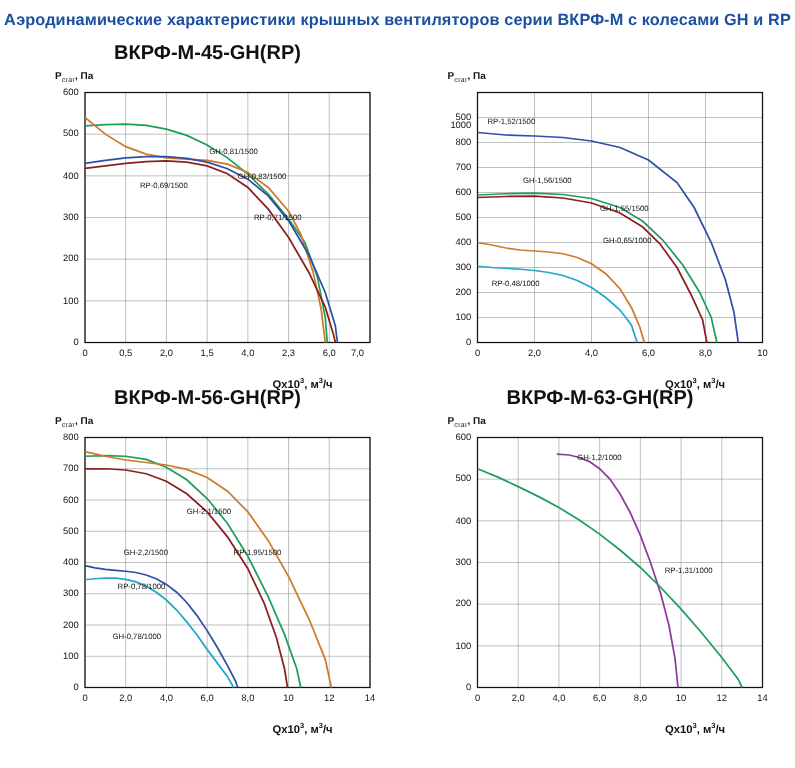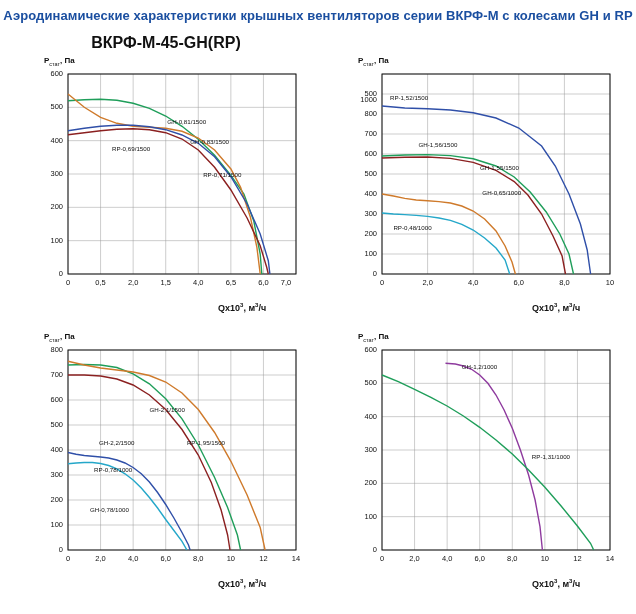--- a/index.html
+++ b/index.html
@@ -74,21 +74,21 @@
         <polyline points="52.0,66.7 68.3,65.7 84.6,65.3 100.9,66.3 117.1,69.3 133.4,74.3 149.7,82.0 166.0,92.3 182.3,105.3 198.6,121.3 214.9,141.3 227.9,160.0 237.7,186.7 244.2,220.0 245.8,240.0" class="curve" stroke="#1f9e5a"></polyline>
         <polyline points="52.0,60.0 68.3,73.3 84.6,83.3 100.9,89.3 117.1,92.3 133.4,93.3 149.7,94.3 166.0,97.3 182.3,104.0 198.6,116.0 214.9,135.0 224.6,153.3 234.4,183.3 240.9,213.3 244.2,240.0" class="curve" stroke="#cf7a2b"></polyline>
         <polyline points="52.0,96.7 68.3,94.3 84.6,92.3 100.9,91.3 117.1,91.3 133.4,92.7 149.7,95.7 166.0,101.0 182.3,109.3 198.6,122.7 214.9,142.7 231.1,170.0 244.2,200.0 252.3,226.7 253.9,240.0" class="curve" stroke="#2f4fa8"></polyline>
         <polyline points="52.0,100.7 68.3,98.7 84.6,96.7 100.9,95.3 117.1,94.7 133.4,95.7 149.7,98.7 166.0,105.0 182.3,116.0 198.6,133.3 214.9,156.0 231.1,184.0 244.2,211.7 250.7,233.3 252.3,240.0" class="curve" stroke="#8b2020"></polyline>
       </svg>
       <div class="tick-x" style="left: 39px; top: 244px;">0</div>
       <div class="tick-x" style="left: 71.5714px; top: 244px;">0,5</div>
       <div class="tick-x" style="left: 104.143px; top: 244px;">2,0</div>
       <div class="tick-x" style="left: 136.714px; top: 244px;">1,5</div>
       <div class="tick-x" style="left: 169.286px; top: 244px;">4,0</div>
-      <div class="tick-x" style="left: 201.857px; top: 244px;">6,5</div>
+      <div class="tick-x" style="left: 201.857px; top: 244px;">2,3</div>
       <div class="tick-x" style="left: 234.429px; top: 244px;">6,0</div>
       <div class="tick-x" style="left: 257px; top: 244px;">7,0</div>
       <div class="tick-y" style="left: 25px; top: 235px;">0</div>
       <div class="tick-y" style="left: 25px; top: 201.667px;">100</div>
       <div class="tick-y" style="left: 25px; top: 168.333px;">200</div>
       <div class="tick-y" style="left: 25px; top: 135px;">300</div>
       <div class="tick-y" style="left: 25px; top: 101.667px;">400</div>
       <div class="tick-y" style="left: 25px; top: 68.3333px;">500</div>
       <div class="tick-y" style="left: 25px; top: 35px;">600</div>
       <div class="curve-label" style="left: 151.343px; top: 84.3333px;">GH-0,81/1500</div>
@@ -141,20 +141,21 @@
       <div class="tick-y" style="left: 25px; top: 75px;">800</div>
       <div class="tick-y" style="left: 25px; top: 55px;">500</div>
       <div class="tick-y" style="left: 25px; top: 35px; margin-top: 26px;">1000</div>
       <div class="curve-label" style="left: 59.98px; top: 60px;">RP-1,52/1500</div>
       <div class="curve-label" style="left: 88.48px; top: 107px;">GH-1,56/1500</div>
       <div class="curve-label" style="left: 150.04px; top: 130px;">GH-1,55/1500</div>
       <div class="curve-label" style="left: 152.32px; top: 155px;">GH-0,65/1000</div>
       <div class="curve-label" style="left: 63.4px; top: 190px;">RP-0,48/1000</div>
     </div>
     <div class="panel" style="left: 16px; top: 310px; width: 300px; height: 275px;">
+      <div class="panel-title">ВКРФ-М-56-GH(RP)</div>
       <div class="axis-y-label" style="left: 28px; top: 22px;">P<sub>стат</sub>, Па</div>
       <div class="axis-x-label" style="left: 202px; top: 268px;">Qx10<sup>3</sup>, м<sup>3</sup>/ч</div>
       <svg width="300" height="275" style="position: absolute; left: 0px; top: 0px;">
         <line x1="52" x2="52" y1="40" y2="240" class="grid"></line>
         <line x1="84.57142857142857" x2="84.57142857142857" y1="40" y2="240" class="grid"></line>
         <line x1="117.14285714285714" x2="117.14285714285714" y1="40" y2="240" class="grid"></line>
         <line x1="149.71428571428572" x2="149.71428571428572" y1="40" y2="240" class="grid"></line>
         <line x1="182.28571428571428" x2="182.28571428571428" y1="40" y2="240" class="grid"></line>
         <line x1="214.85714285714286" x2="214.85714285714286" y1="40" y2="240" class="grid"></line>
         <line x1="247.42857142857142" x2="247.42857142857142" y1="40" y2="240" class="grid"></line>
@@ -192,20 +193,21 @@
       <div class="tick-y" style="left: 25px; top: 85px;">600</div>
       <div class="tick-y" style="left: 25px; top: 60px;">700</div>
       <div class="tick-y" style="left: 25px; top: 35px;">800</div>
       <div class="curve-label" style="left: 82.9429px; top: 128.5px;">GH-2,2/1500</div>
       <div class="curve-label" style="left: 170.886px; top: 128.5px;">RP-1,95/1500</div>
       <div class="curve-label" style="left: 133.429px; top: 96px;">GH-2,1/1500</div>
       <div class="curve-label" style="left: 78.0571px; top: 156px;">RP-0,78/1000</div>
       <div class="curve-label" style="left: 73.9857px; top: 196px;">GH-0,78/1000</div>
     </div>
     <div class="panel" style="left: 330px; top: 310px; width: 300px; height: 275px;">
+      <div class="panel-title">ВКРФ-М-63-GH(RP)</div>
       <div class="axis-y-label" style="left: 28px; top: 22px;">P<sub>стат</sub>, Па</div>
       <div class="axis-x-label" style="left: 202px; top: 268px;">Qx10<sup>3</sup>, м<sup>3</sup>/ч</div>
       <svg width="300" height="275" style="position: absolute; left: 0px; top: 0px;">
         <line x1="52" x2="52" y1="40" y2="240" class="grid"></line>
         <line x1="84.57142857142857" x2="84.57142857142857" y1="40" y2="240" class="grid"></line>
         <line x1="117.14285714285714" x2="117.14285714285714" y1="40" y2="240" class="grid"></line>
         <line x1="149.71428571428572" x2="149.71428571428572" y1="40" y2="240" class="grid"></line>
         <line x1="182.28571428571428" x2="182.28571428571428" y1="40" y2="240" class="grid"></line>
         <line x1="214.85714285714286" x2="214.85714285714286" y1="40" y2="240" class="grid"></line>
         <line x1="247.42857142857142" x2="247.42857142857142" y1="40" y2="240" class="grid"></line>

